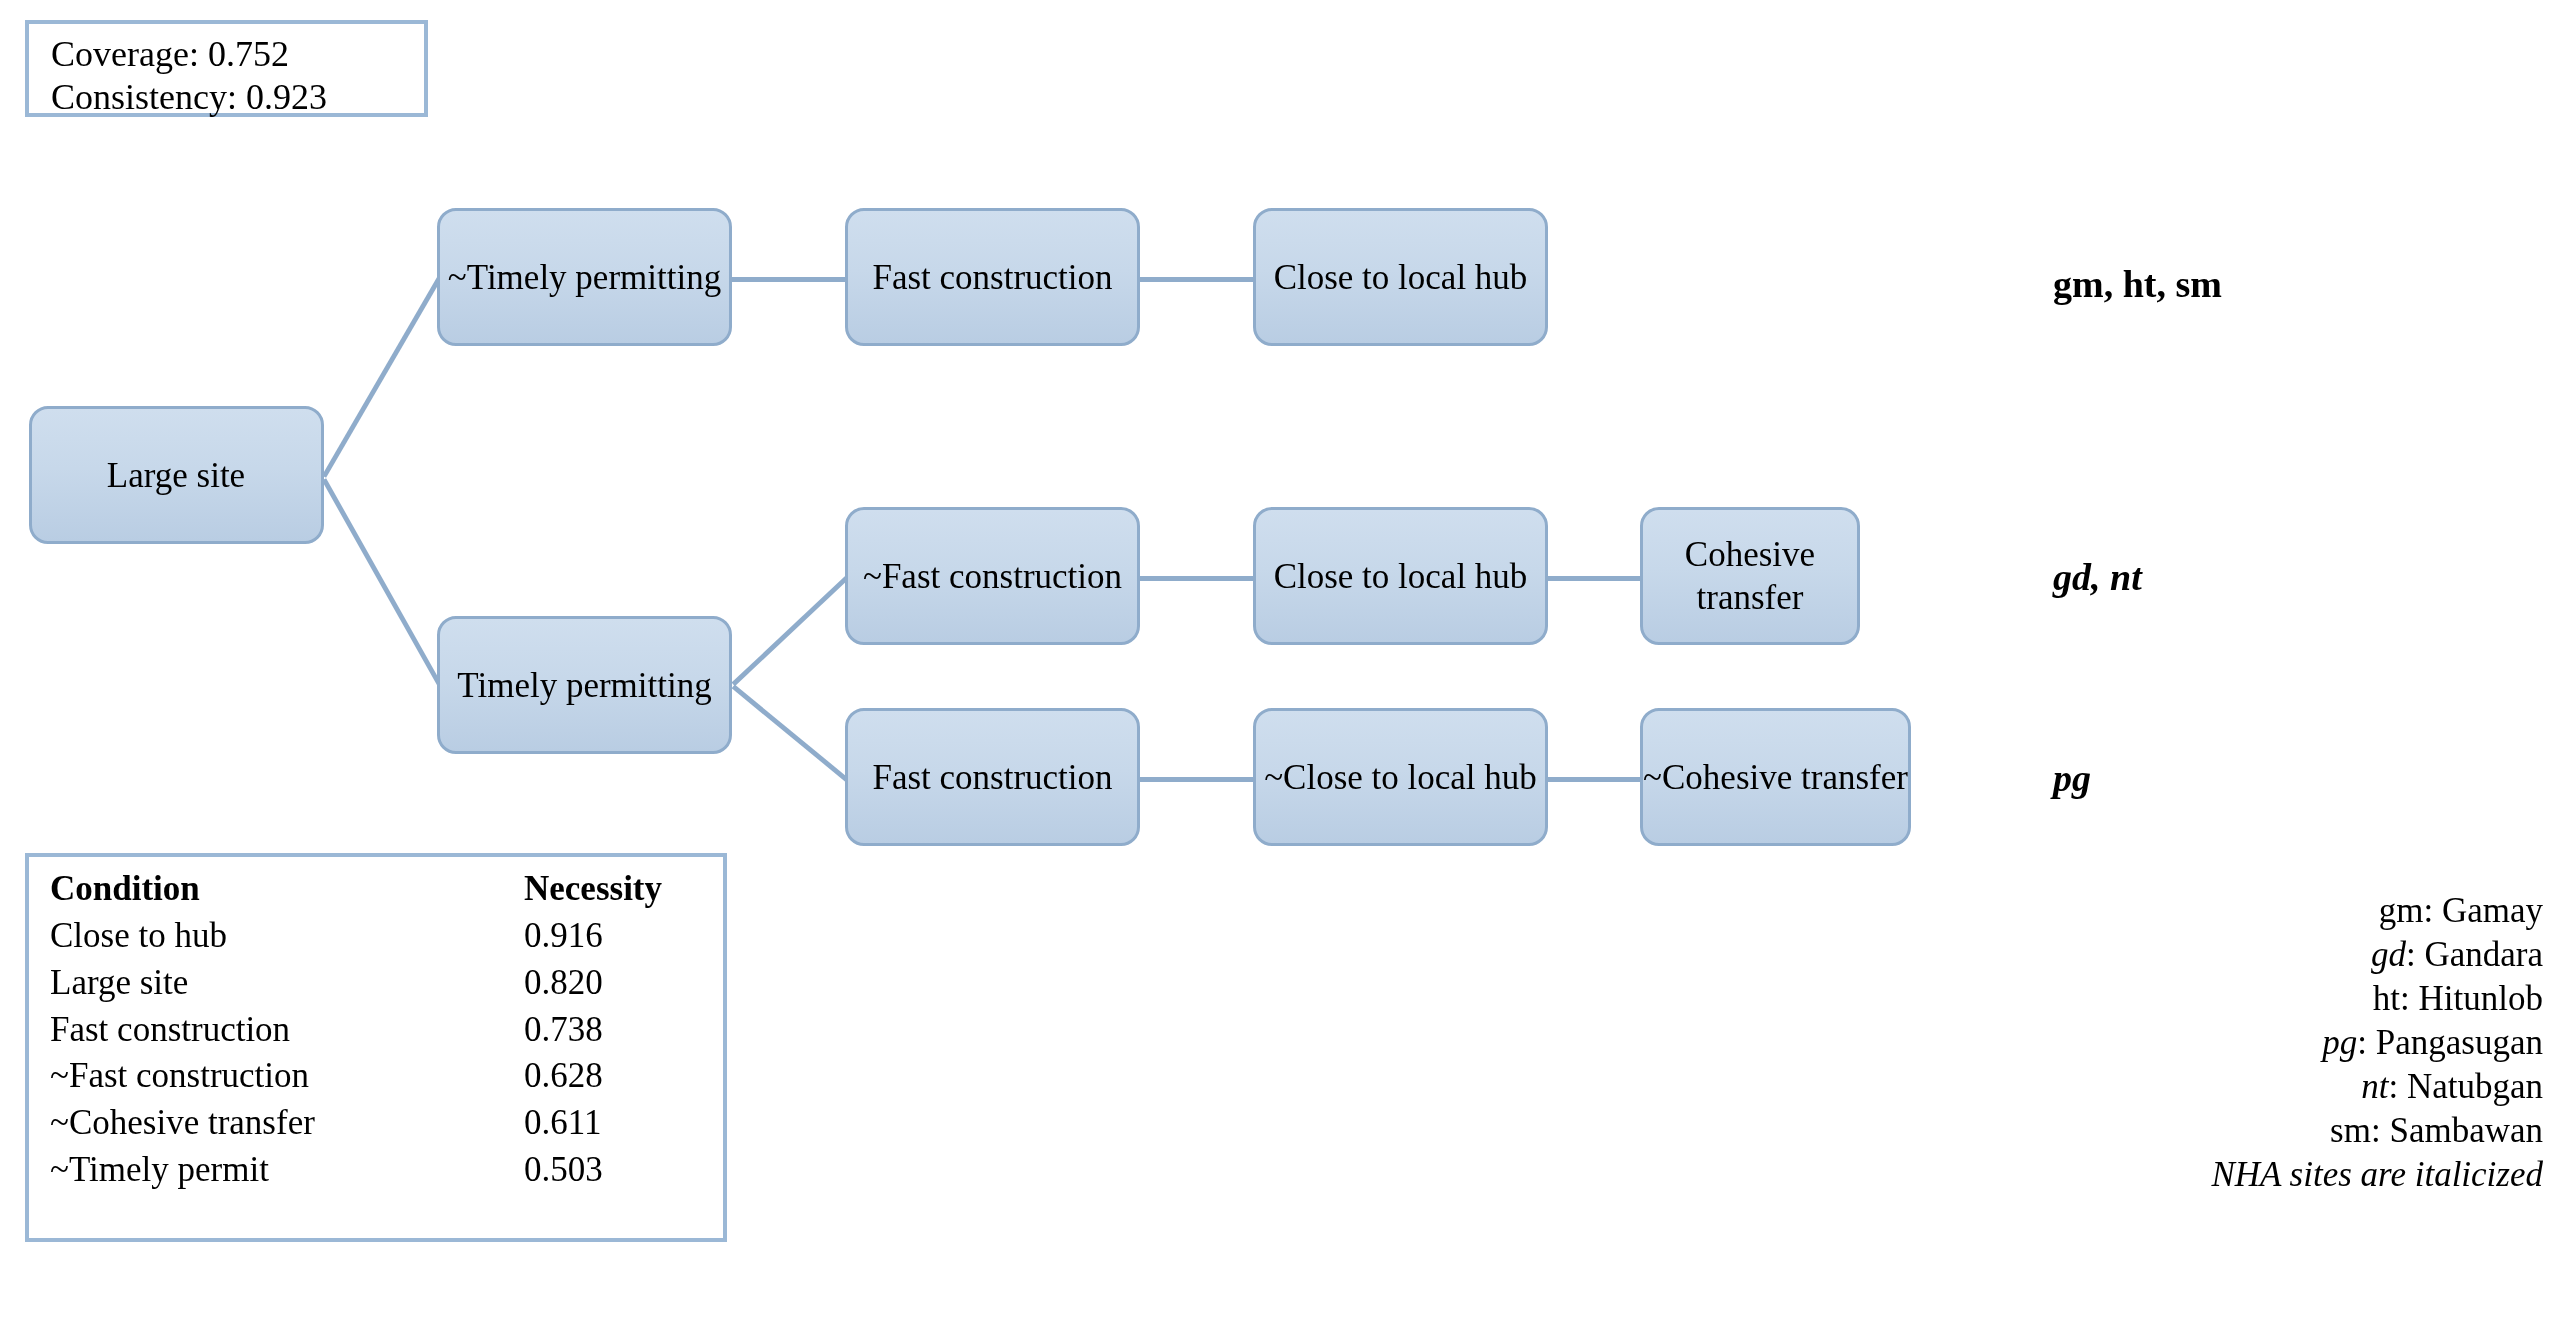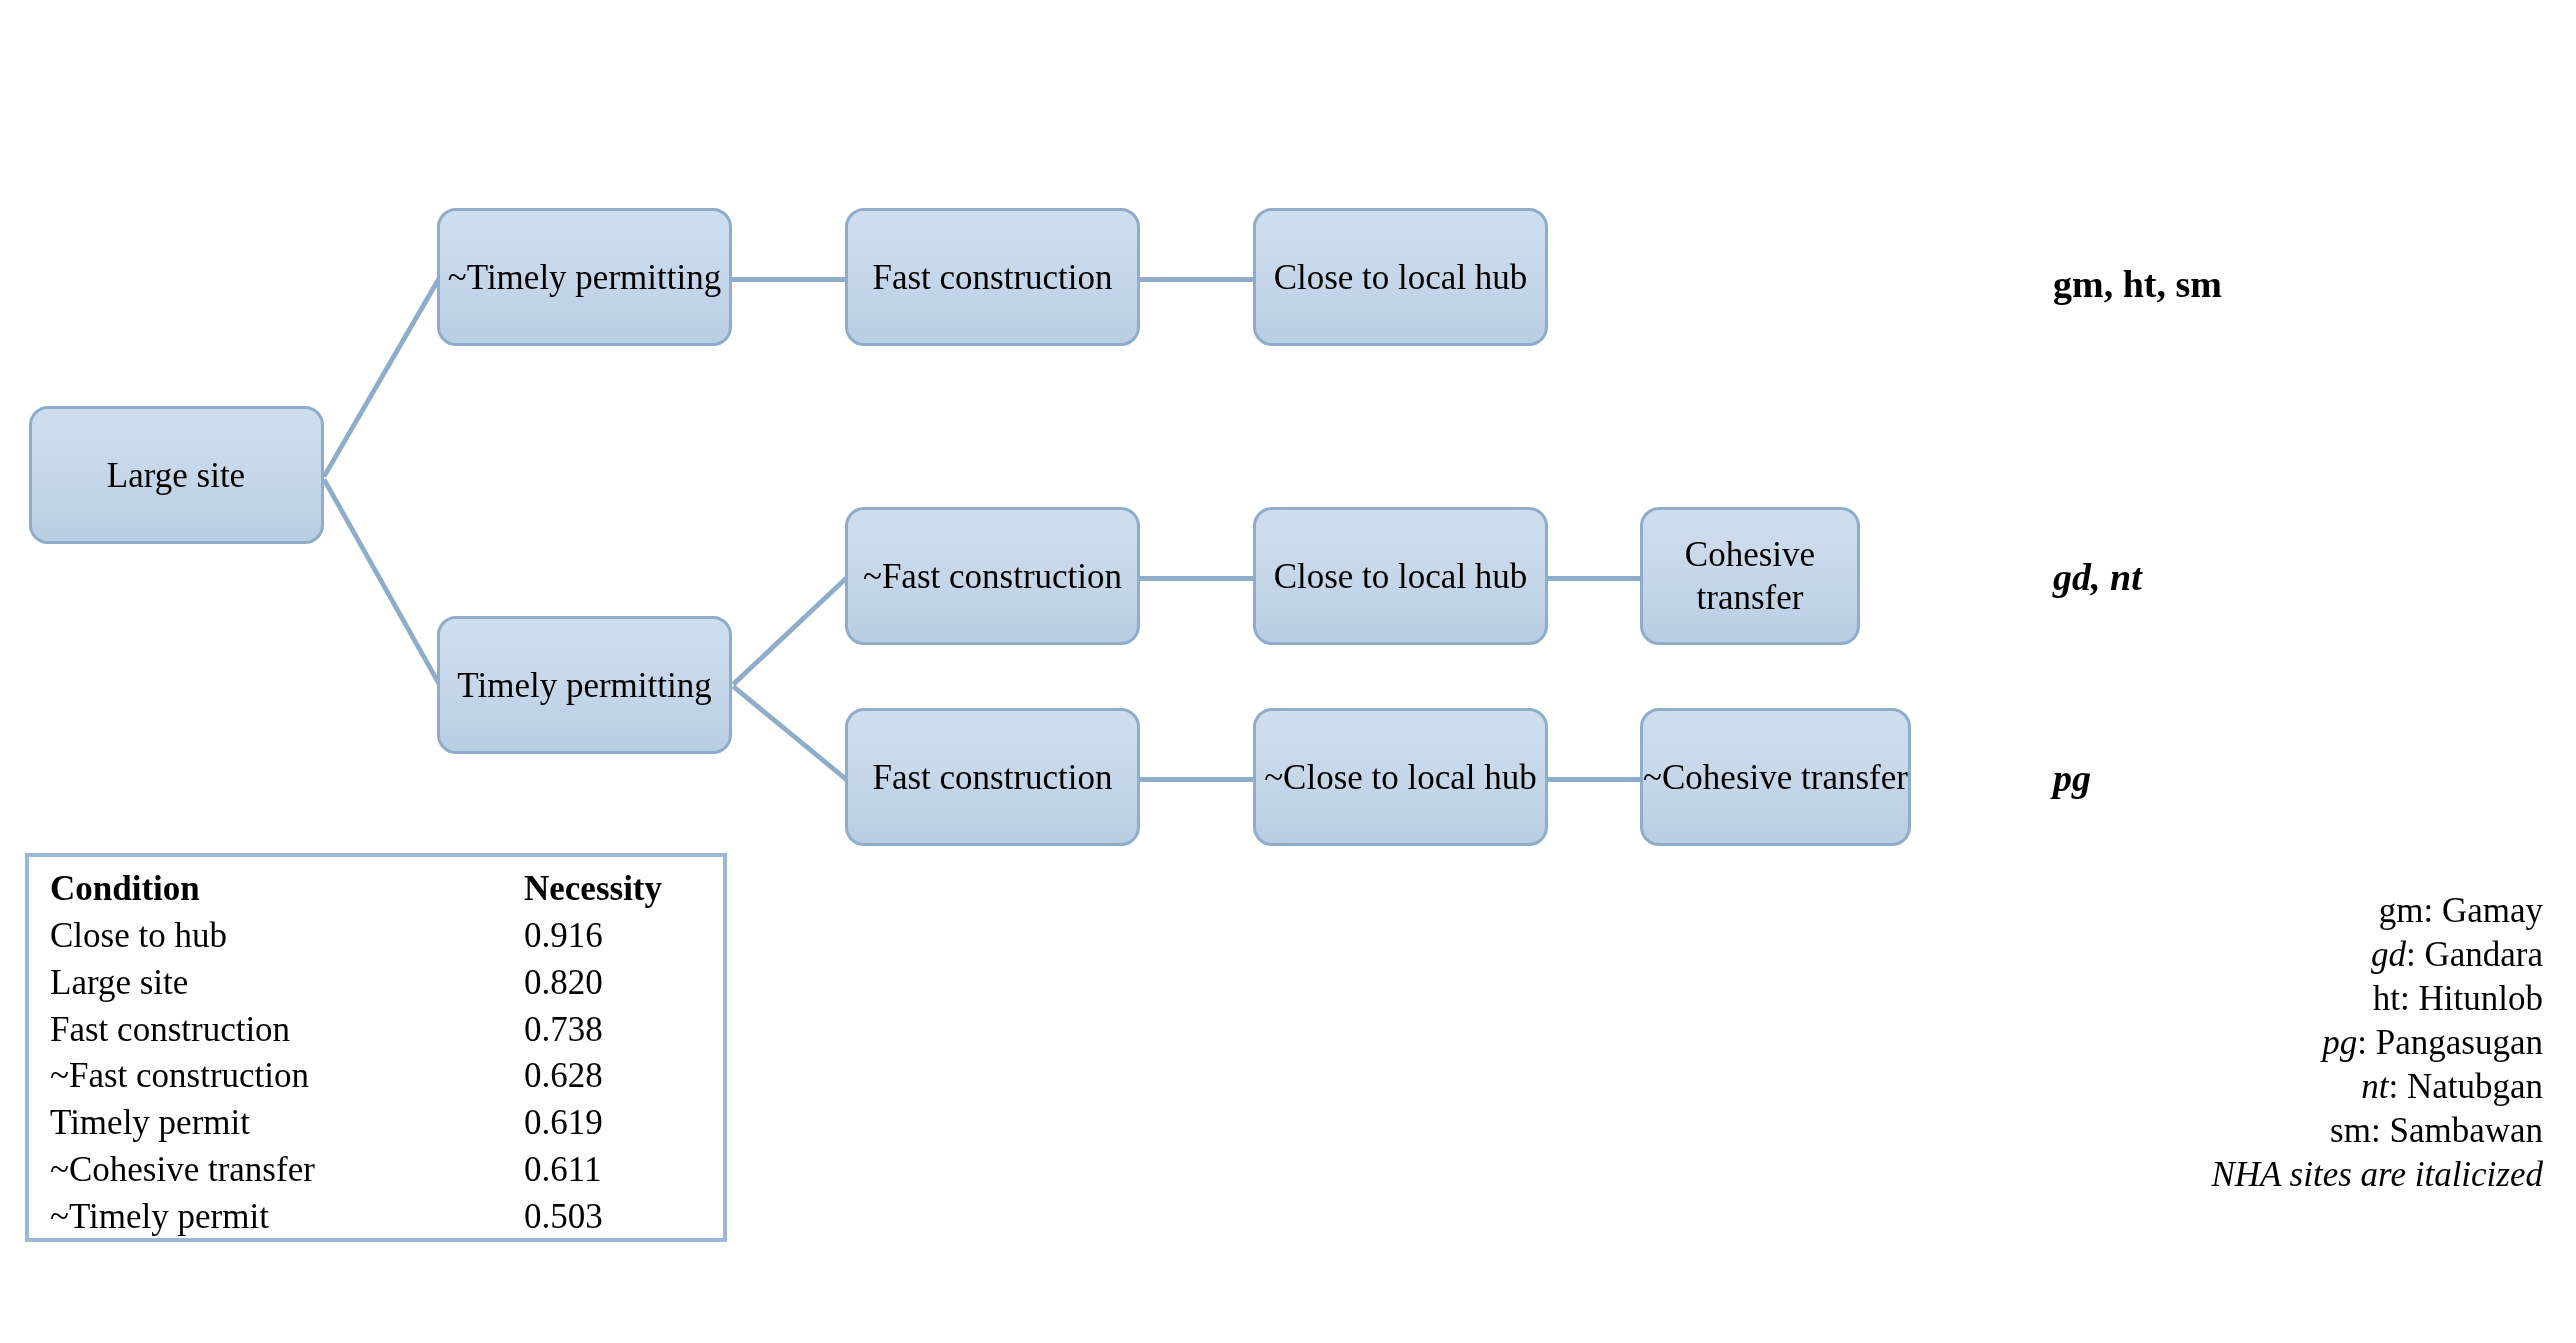--- a/index.html
+++ b/index.html
@@ -130,20 +130,24 @@
   }
   .legend div { white-space: nowrap; }
   .legend .abbr-italic { font-style: italic; }
   .legend .note { font-style: italic; }
 </style>
 </head>
 <body>
 
 <div id="page">
 
+  <div class="stats-box">
+    <div class="stats-line">Coverage: 0.752</div>
+    <div class="stats-line">Consistency: 0.923</div>
+  </div>
 
   <svg class="conn-svg" viewBox="0 0 3707 1933">
 
     <line x1="466" y1="686" x2="632" y2="400" stroke="#8faccb" stroke-width="7"></line>
 
     <line x1="466" y1="690" x2="632" y2="985" stroke="#8faccb" stroke-width="7"></line>
 
     <line x1="1055" y1="985" x2="1218" y2="832" stroke="#8faccb" stroke-width="7"></line>
 
     <line x1="1055" y1="988" x2="1218" y2="1122" stroke="#8faccb" stroke-width="7"></line>
@@ -226,24 +230,20 @@
           <td>Large site</td>
           <td class="col-val">0.820</td>
         </tr>
         <tr>
           <td>Fast construction</td>
           <td class="col-val">0.738</td>
         </tr>
         <tr>
           <td>~Fast construction</td>
           <td class="col-val">0.628</td>
-        </tr>
-        <tr>
-          <td>Timely permit</td>
-          <td class="col-val">0.619</td>
         </tr>
         <tr>
           <td>~Cohesive transfer</td>
           <td class="col-val">0.611</td>
         </tr>
         <tr>
           <td>~Timely permit</td>
           <td class="col-val">0.503</td>
         </tr>
       </tbody>

